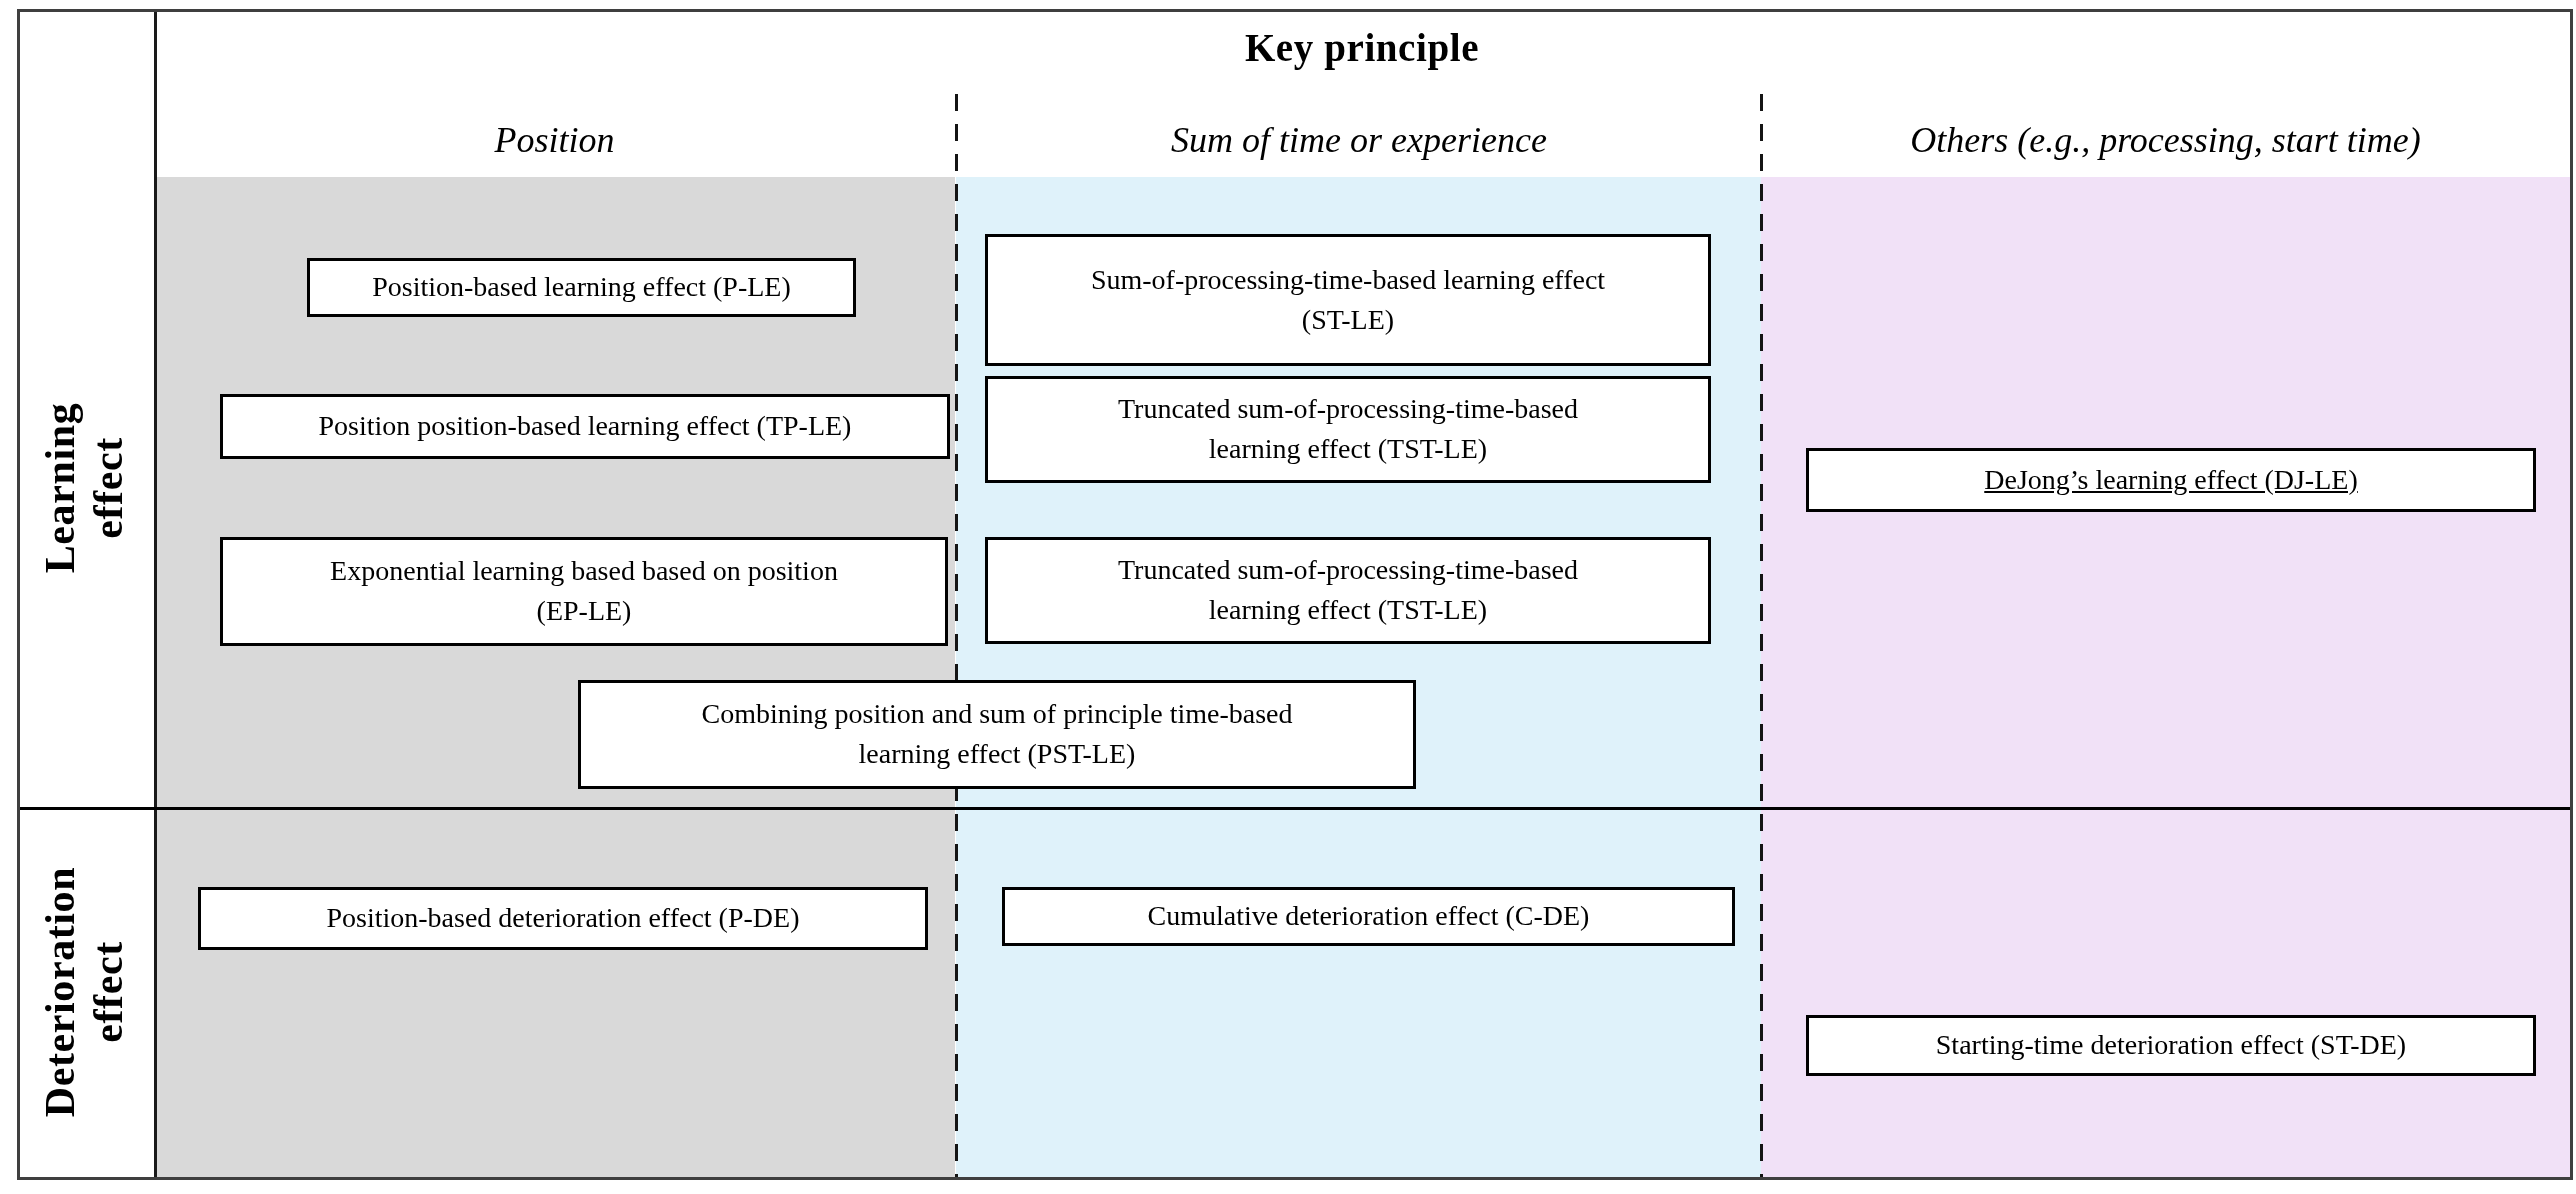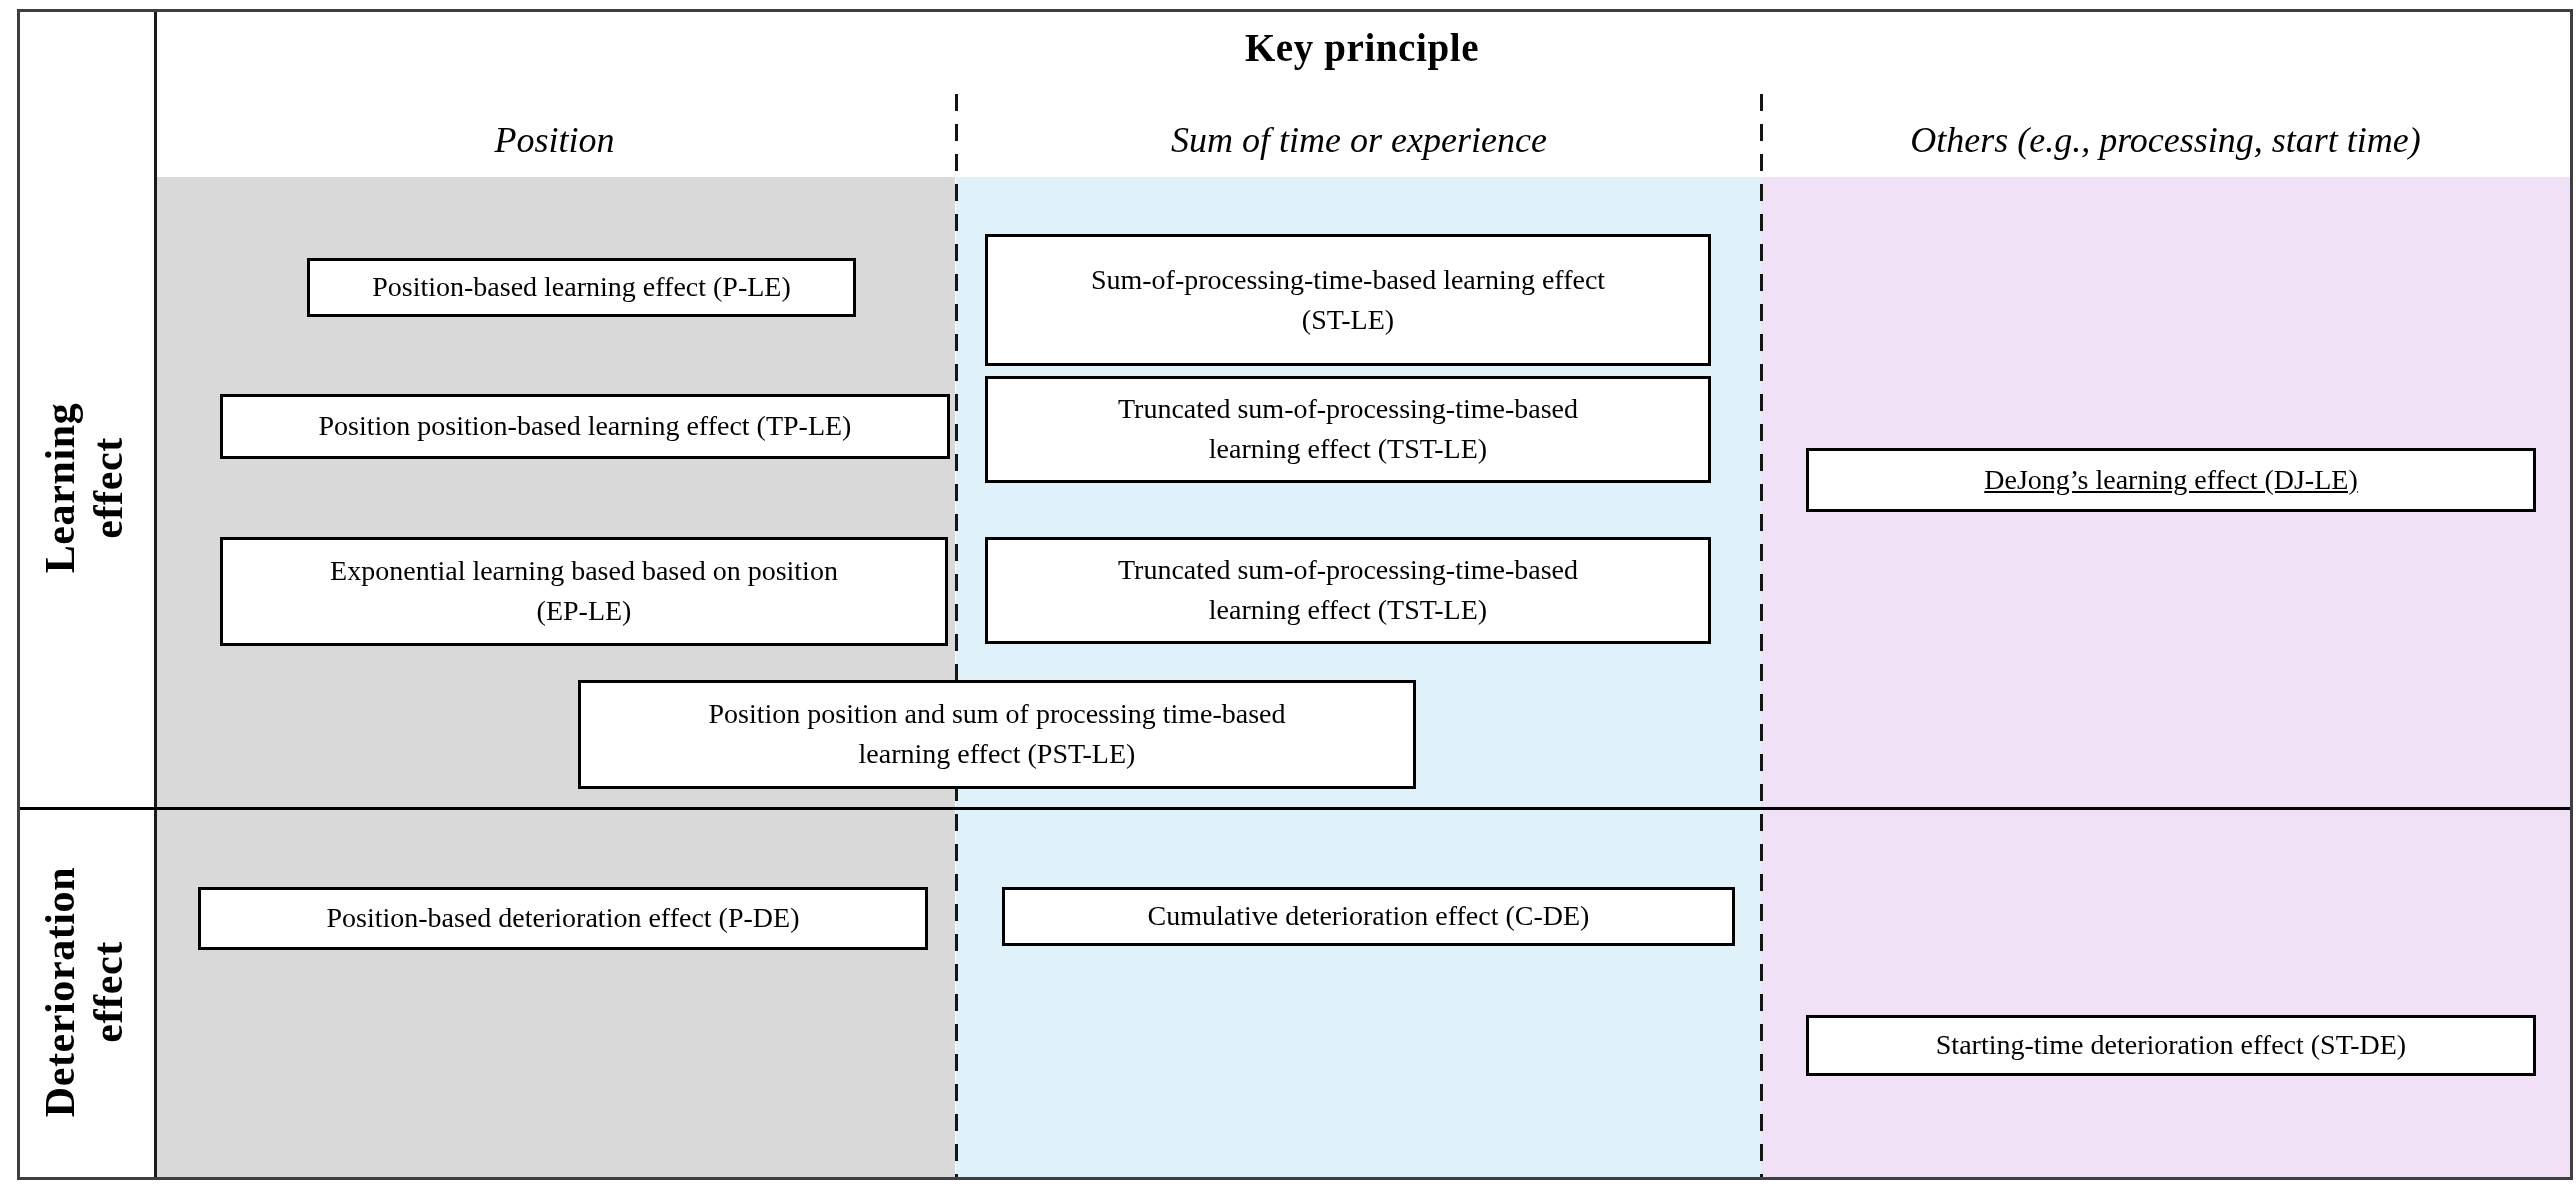--- a/index.html
+++ b/index.html
@@ -124,21 +124,21 @@
     <div class="node b-st-le">Sum-of-processing-time-based learning effect
 (ST-LE)</div>
     <div class="node b-tp-le">Position position-based learning effect (TP-LE)</div>
     <div class="node b-tst-le1">Truncated sum-of-processing-time-based
 learning effect (TST-LE)</div>
     <div class="node b-dj-le">DeJong’s learning effect (DJ-LE)</div>
     <div class="node b-ep-le">Exponential learning based based on position
 (EP-LE)</div>
     <div class="node b-tst-le2">Truncated sum-of-processing-time-based
 learning effect (TST-LE)</div>
-    <div class="node b-pst-le">Position position and sum of processing time-based
+    <div class="node b-pst-le">Combining position and sum of principle time-based
 learning effect (PST-LE)</div>
 
     <div class="node b-p-de">Position-based deterioration effect (P-DE)</div>
     <div class="node b-c-de">Cumulative deterioration effect (C-DE)</div>
     <div class="node b-st-de">Starting-time deterioration effect (ST-DE)</div>
 
   </div>
 </div>
 
 

